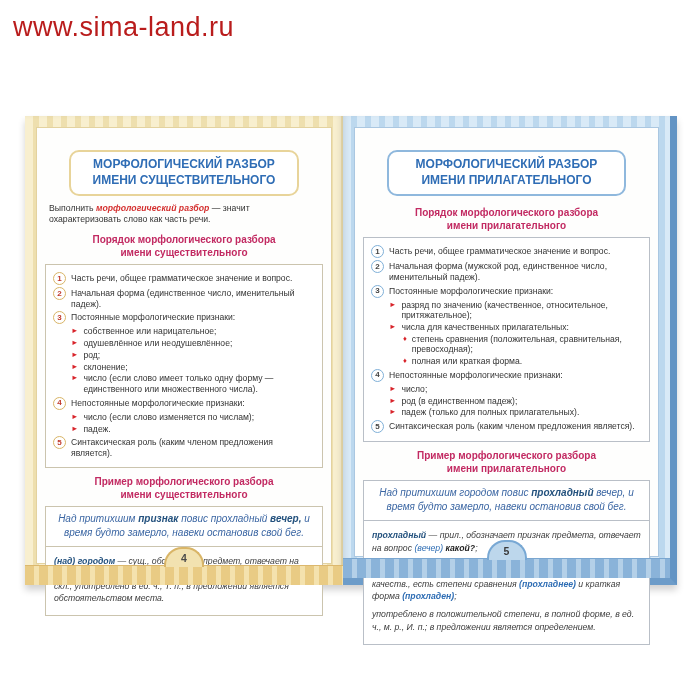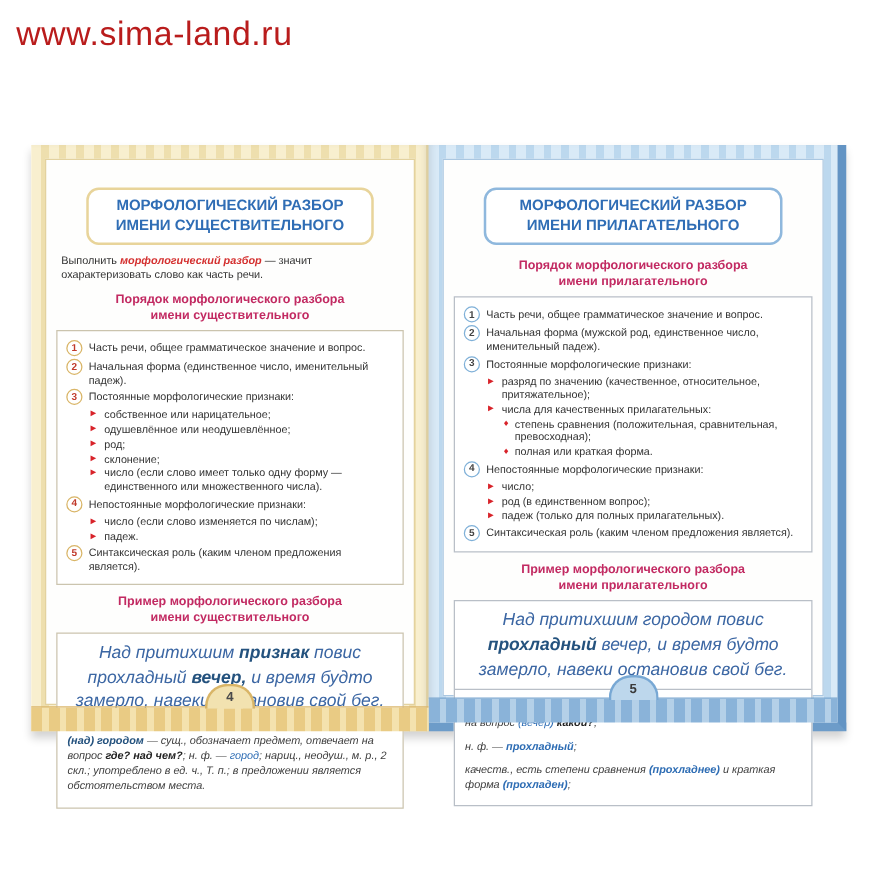--- a/index.html
+++ b/index.html
@@ -69,21 +69,21 @@
     display:flex;align-items:center;justify-content:center;font-size:8px;
     font-weight:bold;box-sizing:border-box;margin-top:-1px;
   }
   .page-left .circle{border:1.4px solid #d9b567;color:#c0392b;}
   .page-right .circle{border:1.4px solid #7fb0d8;color:#444;}
   .sub{display:flex;gap:5px;margin:1px 0 1px 18px;line-height:1.25;}
   .subsub{display:flex;gap:5px;margin:1px 0 1px 32px;line-height:1.25;}
   .marker{color:#d8232a;font-size:7.5px;line-height:10.5px;flex:0 0 auto;}
   .example-box{padding:0;}
   .sentence{
-    text-align:center;font-style:italic;color:#3b66a3;font-size:14px;
+    text-align:center;font-style:italic;color:#3b66a3;font-size:10px;
     line-height:1.4;padding:5px 10px 6px;
   }
   .divider{border-top:1px solid #cbc4ae;}
   .page-right .divider{border-color:#b9bfc7;}
   .paras{padding:2px 8px 5px;}
   .ex-para{font-style:italic;color:#3d3d3d;font-size:8.7px;line-height:1.4;margin:6px 0;}
   .ex-para.tight{margin-top:0;}
   .seg.sb{font-weight:bold;color:#24527e;}
   .seg.w{font-weight:bold;color:#24527e;}
   .seg.q{font-weight:bold;color:#222;}
@@ -208,40 +208,41 @@
           <div class="step">
             <span class="circle">4</span>
             <span class="step-text">Непостоянные морфологические признаки:</span>
           </div>
           <div class="sub">
             <span class="marker">►</span>
             <span>число;</span>
           </div>
           <div class="sub">
             <span class="marker">►</span>
-            <span>род (в единственном вопрос);</span>
+            <span>род (в единственном падеж);</span>
           </div>
           <div class="sub">
             <span class="marker">►</span>
             <span>падеж (только для полных прилагательных).</span>
           </div>
           <div class="step">
             <span class="circle">5</span>
             <span class="step-text">Синтаксическая роль (каким членом предложения является).</span>
           </div>
         </div>
       <h3 class="heading">Пример морфологического разбора
 имени прилагательного</h3>
       <div class="box example-box">
         <div class="sentence"><span class="seg">Над притихшим городом повис </span><span class="seg sb">прохладный</span><span class="seg"> вечер, и время будто замерло, навеки остановив свой бег.</span></div>
         <div class="divider"></div>
         <div class="paras">
             <div class="ex-para"><span class="seg w">прохладный</span><span class="seg"> — прил., обозначает признак предмета, отвечает на вопрос </span><span class="seg blue">(вечер) </span><span class="seg q">какой?</span><span class="seg">;</span></div>
             <div class="ex-para"><span class="seg">н. ф. — </span><span class="seg blueb">прохладный</span><span class="seg">;</span></div>
             <div class="ex-para"><span class="seg">качеств., есть степени сравнения </span><span class="seg blueb">(прохладнее)</span><span class="seg"> и краткая форма </span><span class="seg blueb">(прохладен)</span><span class="seg">;</span></div>
+            <div class="ex-para tight"><span class="seg">употреблено в положительной степени, в полной форме, в ед. ч., м. р., И. п.; в предложении является определением.</span></div>
           </div>
       </div>
     </div>
     <div class="strip strip-right"></div>
     <div class="tab tab-right">
         <span>5</span>
       </div>
   </div>
 
 </div>

